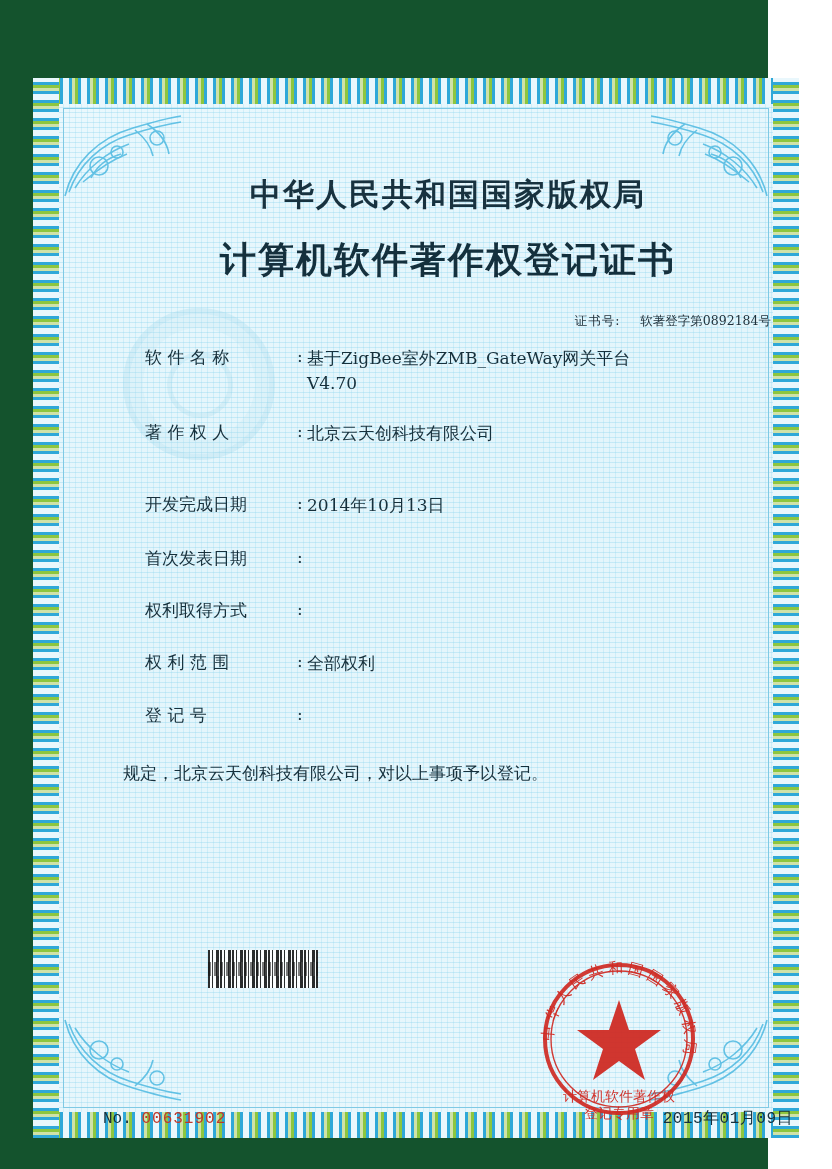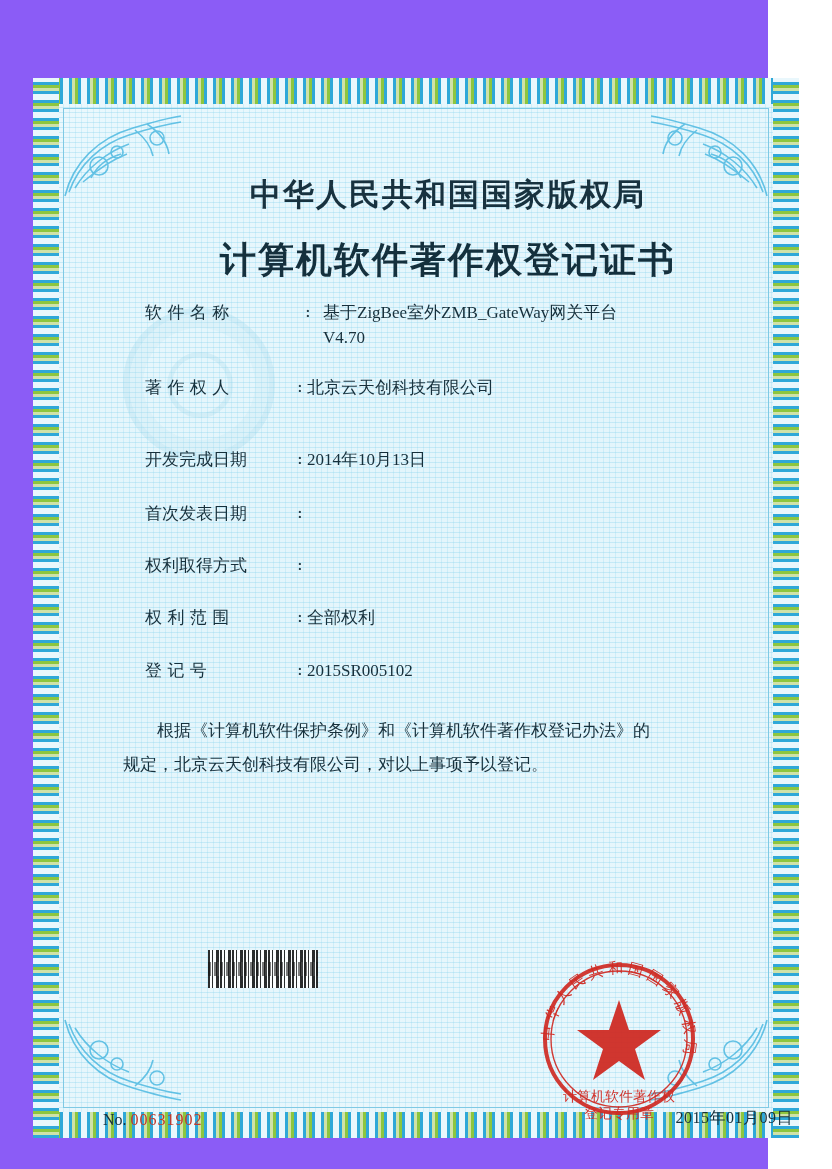--- a/index.html
+++ b/index.html
@@ -11,21 +11,21 @@
     width: 832px;
     height: 1169px;
     font-family: "Liberation Serif", serif;
     overflow: hidden;
   }
 
   .page {
     position: relative;
     width: 768px;
     height: 1169px;
-    background: #8b5cf6;
+    background: #14532d;
   }
 
   
   .cert-frame {
     position: absolute;
     left: 33px;
     top: 78px;
     width: 766px;
     height: 1060px;
     background:
@@ -149,32 +149,31 @@
     padding-left: 42px;
   }
   .field-row {
     display: flex;
     align-items: flex-start;
     margin-bottom: 29px;
     font-size: 17px;
     color: #16303c;
     font-family: "DejaVu Serif", serif;
   }
-  .field-row.tight { margin-bottom: 8px; gap: 8px; }
+  .field-row.tight { margin-bottom: 8px; }
   .f-label {
     width: 152px;
     flex: 0 0 152px;
     letter-spacing: 0px;
     white-space: nowrap;
   }
   .f-colon { flex: 0 0 10px; }
   .f-value {
     flex: 1 1 auto;
     line-height: 1.45;
-    font-family: Liberation Serif, serif;
   }
   .f-value .line2 { display:block; }
 
   .spacer-lg { height: 18px; }
 
   .statement {
     margin-top: 22px;
     padding: 0 14px 0 20px;
     font-size: 17px;
     line-height: 2.0;
@@ -219,23 +218,23 @@
   }
   .seal svg { display: block; }
 
   .footer-row {
     position: absolute;
     left: 70px;
     top: 1030px;
     width: 690px;
     display: flex;
     justify-content: space-between;
-    align-items: flex-end;
+    align-items: center;
     font-size: 16px;
-    font-family: Liberation Serif, serif;
+    font-family: Liberation Mono, monospace;
   }
   .serial { color: #16303c; }
   .serial .sn { color: #c0392b; letter-spacing: 1px; }
   .issue-date { color: #16303c; letter-spacing: 0.5px; }
 </style>
 </head>
 <body>
 
 <div class="page">
 
@@ -307,20 +306,24 @@
       </svg>
     </div>
 
     <div class="watermark"></div>
 
     <div class="content">
 
       <div class="title-1">中华人民共和国国家版权局</div>
       <div class="title-2">计算机软件著作权登记证书</div>
 
+      <div class="cert-no-row">
+        <span class="cn-label">证书号:</span>
+        <span class="cn-value">软著登字第0892184号</span>
+      </div>
 
       <div class="fields">
 
         <div class="field-row tight">
           <span class="f-label">软 件 名 称</span>
           <span class="f-colon">:</span>
           <span class="f-value">
             <span>基于ZigBee室外ZMB_GateWay网关平台</span>
             <span class="line2">V4.70</span>
           </span>
@@ -354,27 +357,25 @@
 
         <div class="field-row">
           <span class="f-label">权 利 范 围</span>
           <span class="f-colon">:</span>
           <span class="f-value">全部权利</span>
         </div>
 
         <div class="field-row">
           <span class="f-label">登 记 号</span>
           <span class="f-colon">:</span>
-          <span class="f-value">2015SR005102</span>
         </div>
 
       </div>
 
       <div class="statement">
-        <p class="indent">根据《计算机软件保护条例》和《计算机软件著作权登记办法》的</p>
         <p>规定，北京云天创科技有限公司，对以上事项予以登记。</p>
       </div>
 
     </div>
 
     <div class="barcode"></div>
     <div class="barcode-blur"></div>
 
     <div class="seal">
       <svg width="178" height="178" viewBox="0 0 178 178">

